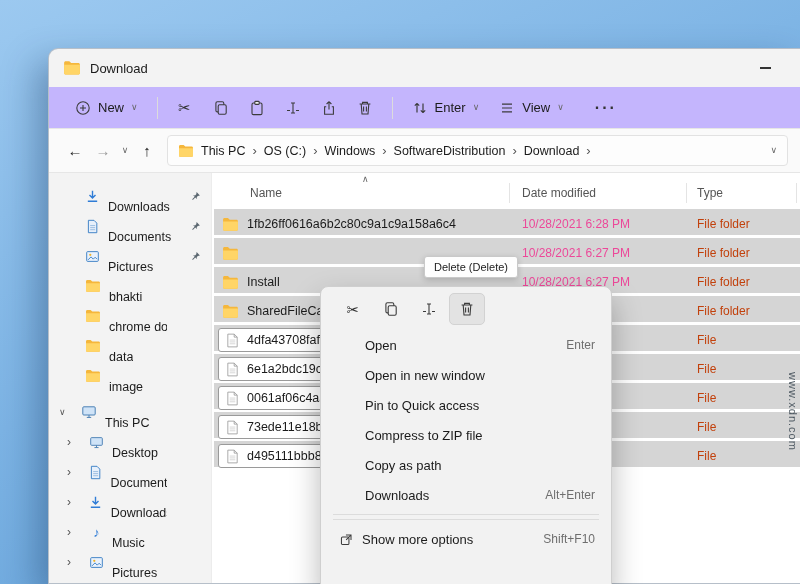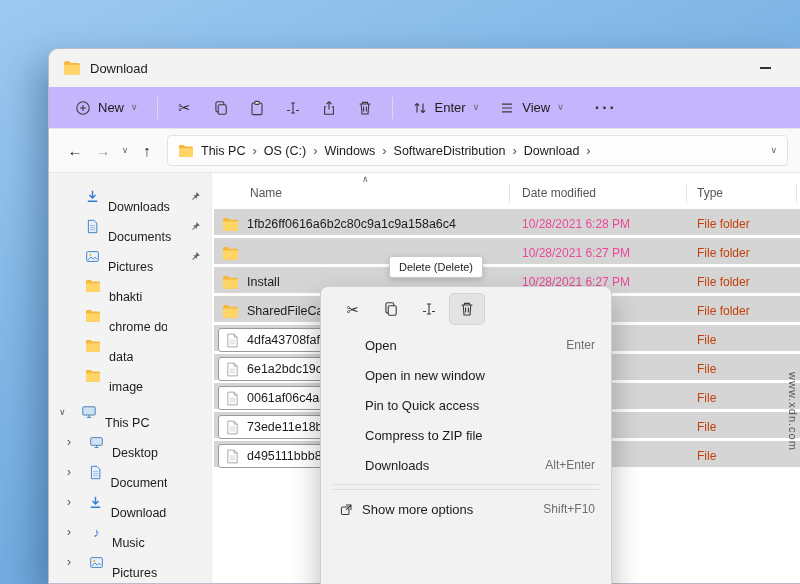--- a/index.html
+++ b/index.html
@@ -90,21 +90,21 @@
   }
   .ctx-iconrow { display:flex; gap:2px; padding:1px 10px 5px; }
   .ctx-ic { width:36px; height:32px; display:flex; align-items:center; justify-content:center; border-radius:5px; }
   .ctx-ic.active { background:#e3e3e3; border:1px solid #d2d2d2; }
   .ctx-item { display:flex; align-items:center; height:30px; padding:0 12px 0 40px; border-radius:5px; font-size:13px; }
   .ctx-item.with-icon { padding-left:14px; gap:8px; }
   .ctx-short { margin-left:auto; color:#6e6e6e; font-size:12px; }
   .ctx-sep { height:1px; background:#dcdcdc; margin:4px 8px; }
 
   .tooltip {
-    position:absolute; left:389px; top:256px; z-index:30;
+    position:absolute; left:424px; top:256px; z-index:30;
     background:#fefefe; border:1px solid #c9c9c9; border-radius:3px;
     box-shadow:0 2px 6px rgba(0,0,0,.18);
     padding:4px 9px; font-size:11px; color:#222; white-space:nowrap;
   }
 
   .watermark {
     position:absolute; right:1px; top:372px; z-index:40;
     writing-mode:vertical-rl; font-size:11px; letter-spacing:1px; color:#4f5a63;
   }
 </style>
@@ -626,20 +626,24 @@
   </div>
   <div class="ctx-item">
     <span>Pin to Quick access</span>
     <span class="ctx-short"></span>
   </div>
   <div class="ctx-item">
     <span>Compress to ZIP file</span>
     <span class="ctx-short"></span>
   </div>
   <div class="ctx-item">
+    <span>Copy as path</span>
+    <span class="ctx-short"></span>
+  </div>
+  <div class="ctx-item">
     <span>Downloads</span>
     <span class="ctx-short">Alt+Enter</span>
   </div>
   <div class="ctx-sep"></div>
   <div class="ctx-sep"></div>
   <div class="ctx-item with-icon">
     <span>
         <svg width="15" height="15">
           <use href="#i-showmore"></use>
         </svg>

